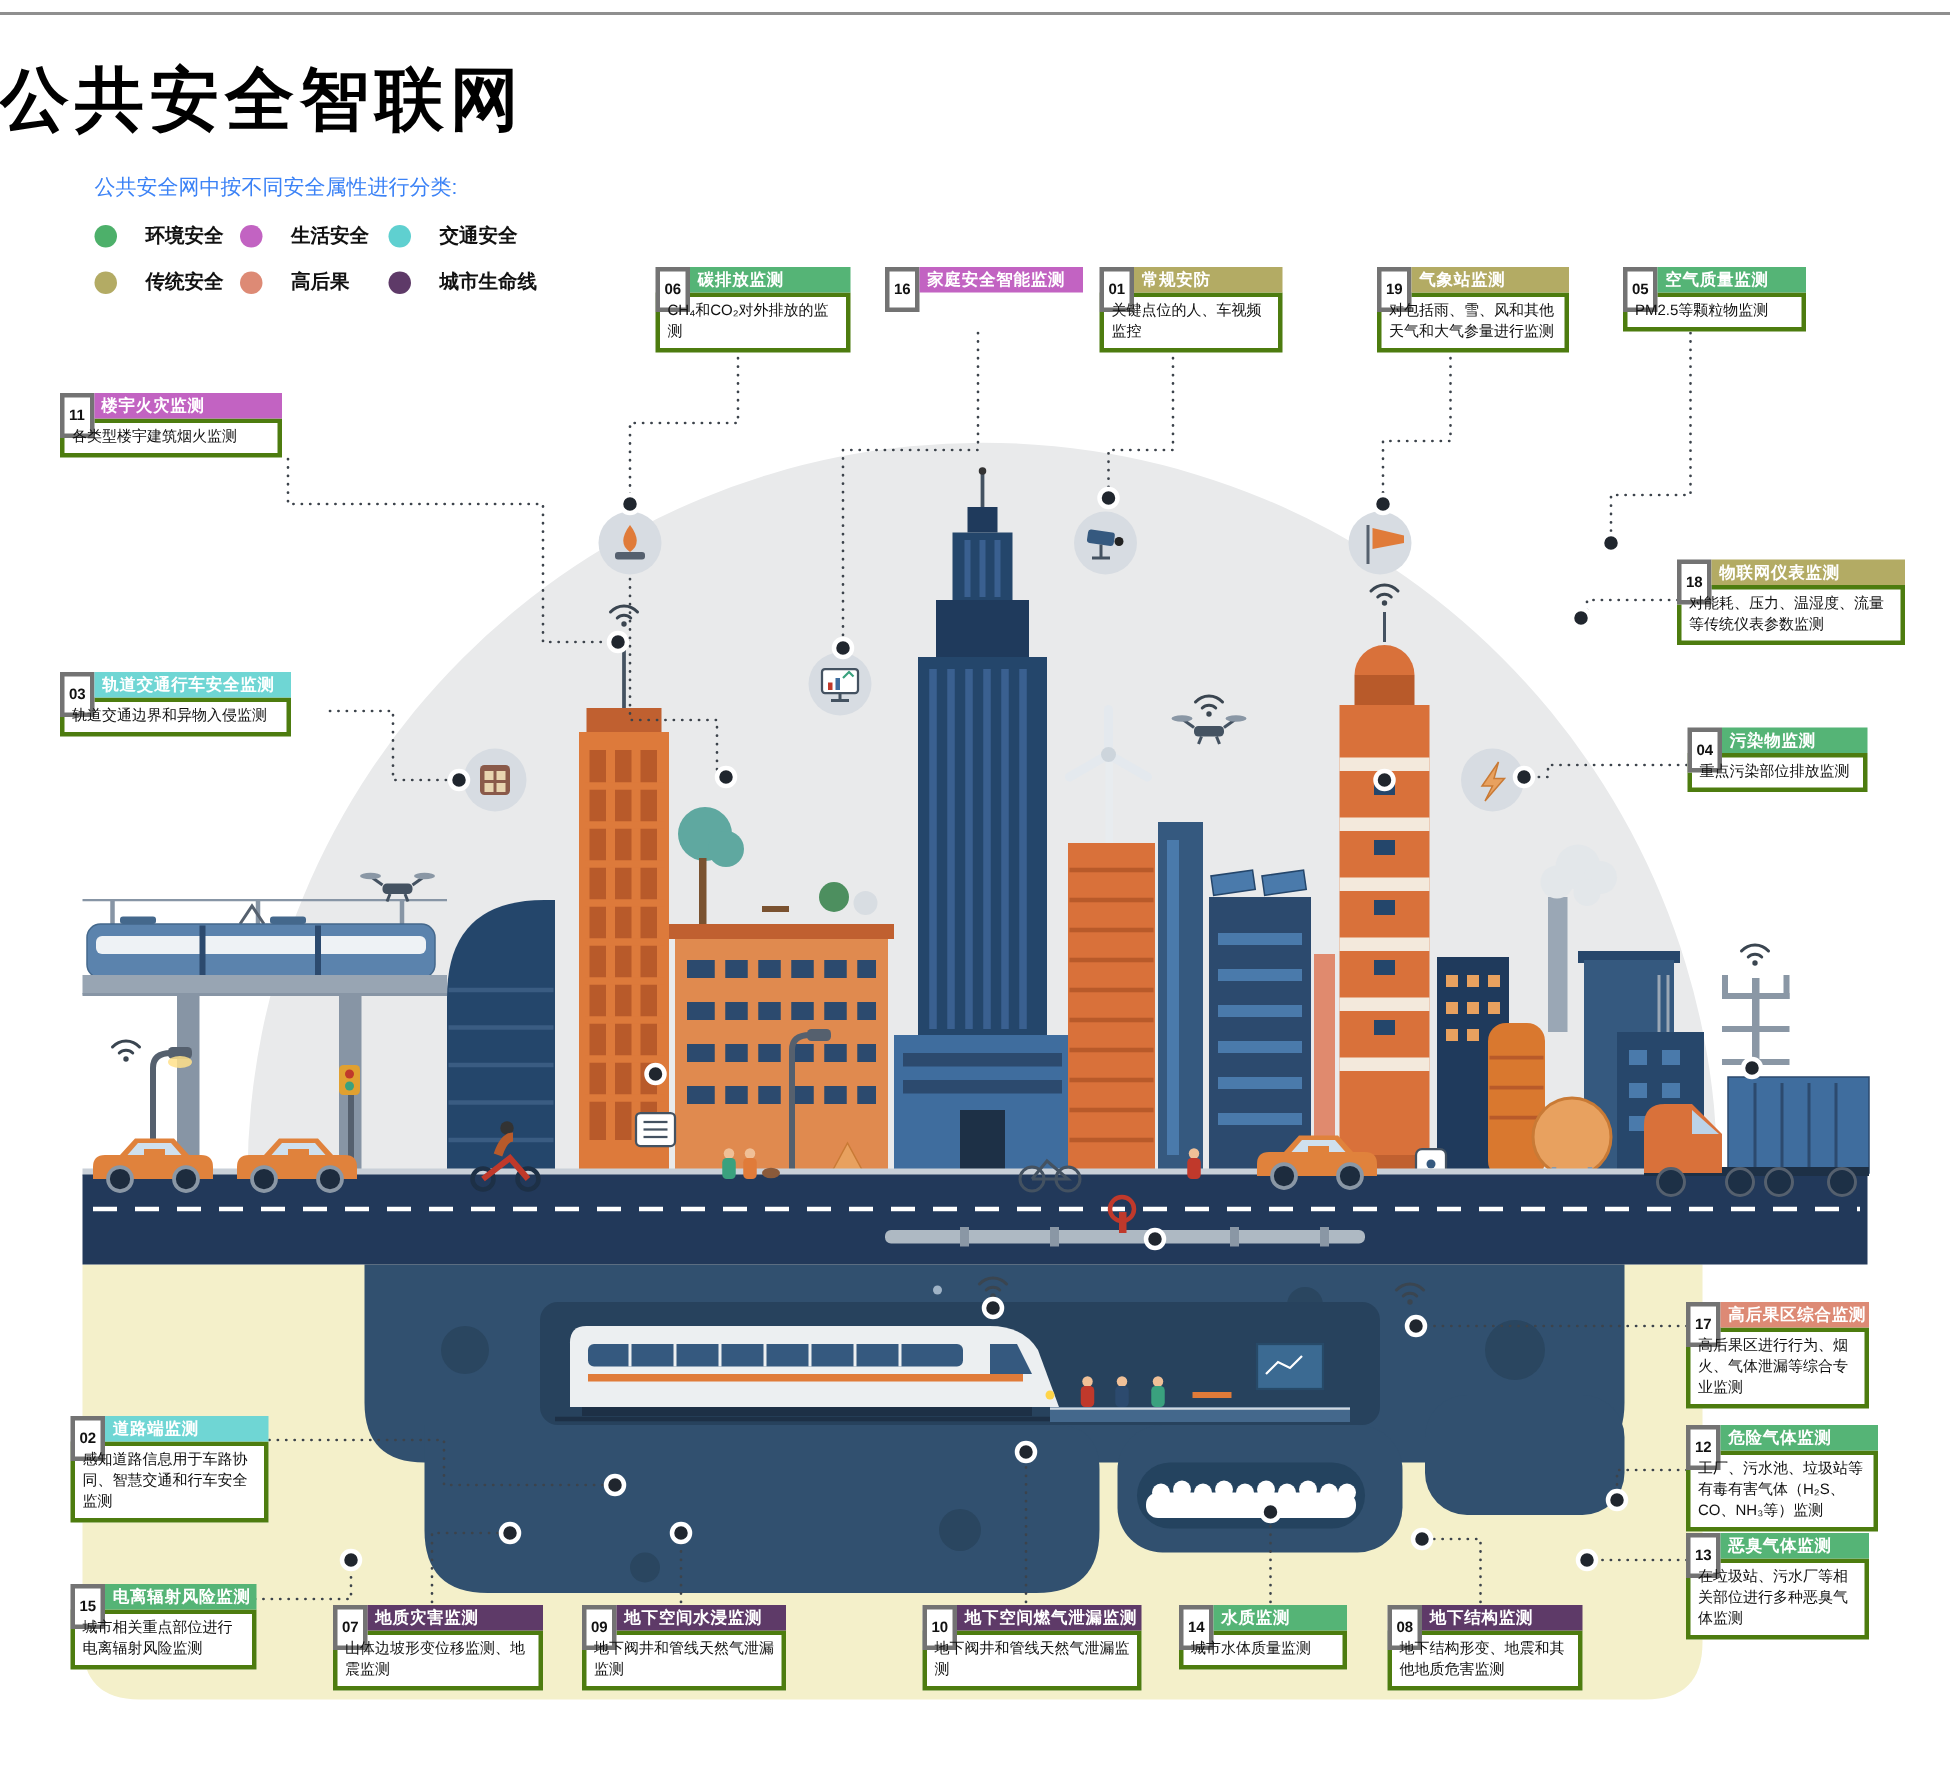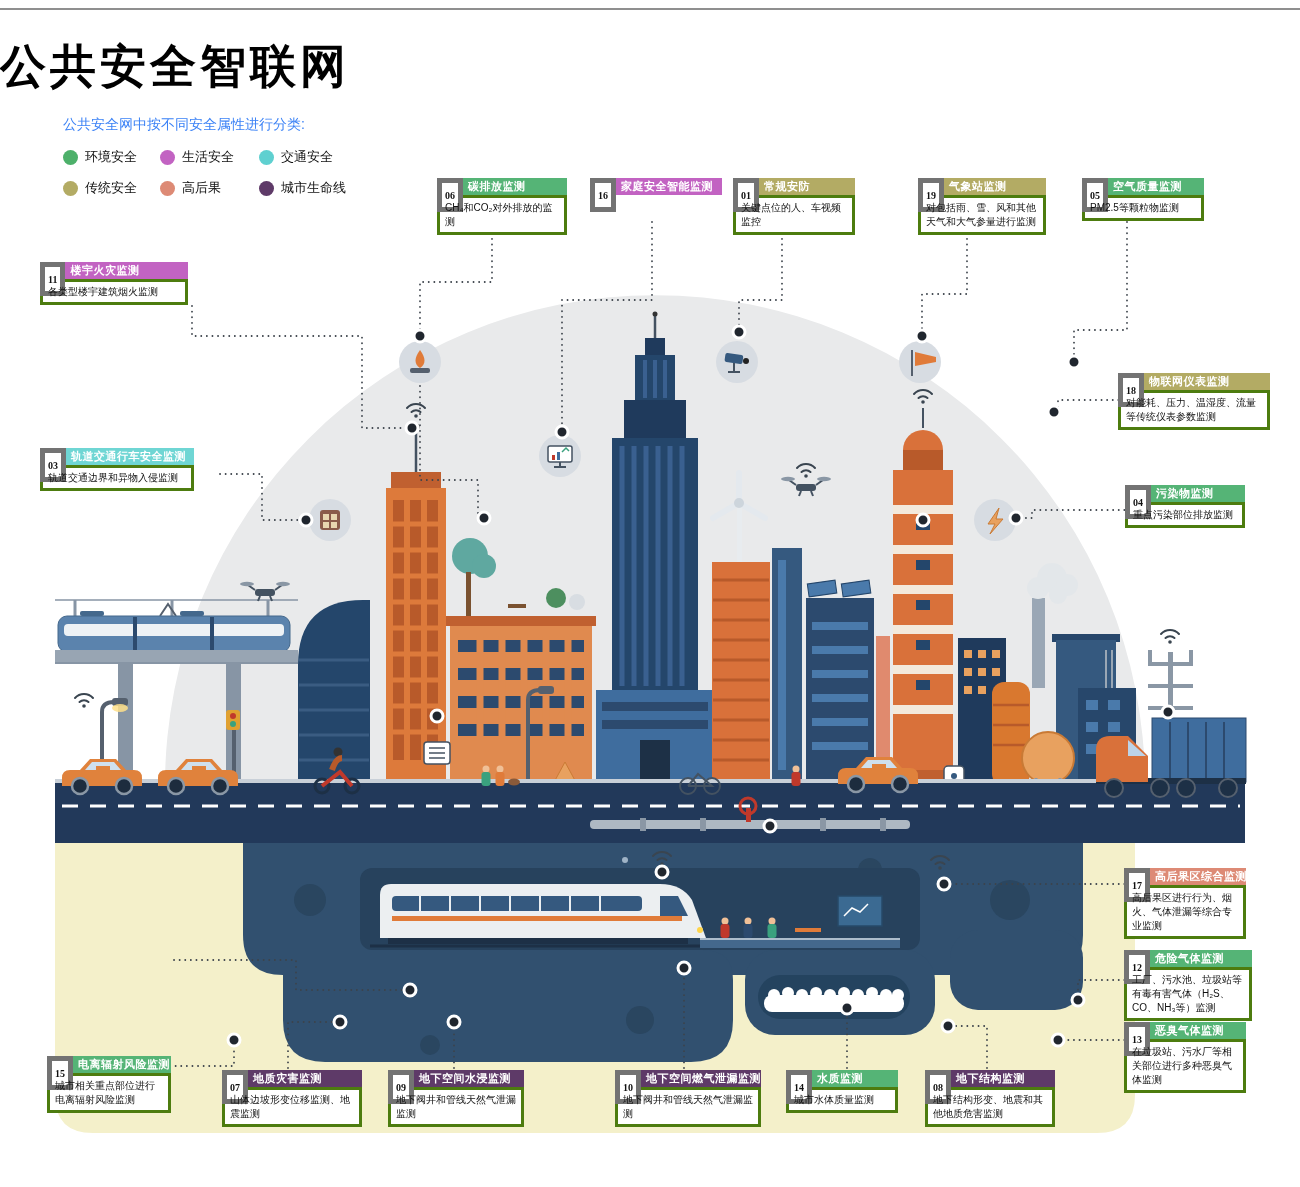--- a/index.html
+++ b/index.html
@@ -11,29 +11,29 @@
   .top-rule { position:absolute; top:8px; left:0; width:100%; height:2px; background:#8f8f8f; }
   .title {
     position:absolute; top:36px; left:0; width:100%; text-align:left;
     font-size:46px; font-weight:900; color:#000; letter-spacing:4px;
   }
   .subtitle { position:absolute; top:116px; left:63px; font-size:14px; color:#3b82f6; }
   .legend {
     position:absolute; top:148px; left:63px; width:330px;
     display:grid; grid-template-columns:97px 99px auto; row-gap:13px;
   }
-  .legend-item { display:flex; align-items:center; gap:7px; font-size:13px; color:#111; }
+  .legend-item { display:flex; align-items:center; gap:19px; font-size:13px; color:#111;font-weight:bold; }
   .legend-dot { width:15px; height:15px; border-radius:50%; flex:0 0 auto; }
   svg.city { position:absolute; left:0; top:0; width:1300px; height:1187px; }
   .callout { position:absolute; z-index:5; }
   .callout-head { display:flex; align-items:stretch; height:17px; }
   .callout-num {
-    flex:0 0 auto; background:#fff; border:5px solid #737373; color:#111;
+    flex:0 0 auto; background:#fff; border:3px solid #737373; color:#111;
     font-size:10px; font-weight:bold; display:flex; align-items:center; justify-content:center;
-    padding:12px 3px; min-width:20px;font-family:Liberation Serif, serif;
+    padding:12px 3px; min-width:20px;
   }
   .callout-title {
     flex:1; color:#fff; font-size:11px; font-weight:bold;
     display:flex; align-items:center; padding:0 5px; letter-spacing:.5px; white-space:nowrap; overflow:hidden;
   }
   .callout-desc {
     background:#fff; border:3px solid #4d7c0f; font-size:10px; line-height:1.4;
     padding:3px 5px; color:#111;
   }
 </style>
@@ -551,20 +551,27 @@
   </svg>
 
   <div class="callout" style="left:733px;top:178px;width:122px;">
     <div class="callout-head">
       <span class="callout-num">01</span>
       <span class="callout-title" style="background-color: rgb(179, 171, 100);">常规安防</span>
     </div>
     <div class="callout-desc">关键点位的人、车视频监控</div>
   </div>
 
+  <div class="callout" style="left:47px;top:944px;width:132px;">
+    <div class="callout-head">
+      <span class="callout-num">02</span>
+      <span class="callout-title" style="background-color: rgb(111, 214, 212);">道路端监测</span>
+    </div>
+    <div class="callout-desc">感知道路信息用于车路协同、智慧交通和行车安全监测</div>
+  </div>
 
   <div class="callout" style="left:40px;top:448px;width:154px;">
     <div class="callout-head">
       <span class="callout-num">03</span>
       <span class="callout-title" style="background-color: rgb(111, 214, 212);">轨道交通行车安全监测</span>
     </div>
     <div class="callout-desc">轨道交通边界和异物入侵监测</div>
   </div>
 
   <div class="callout" style="left:1125px;top:485px;width:120px;">

